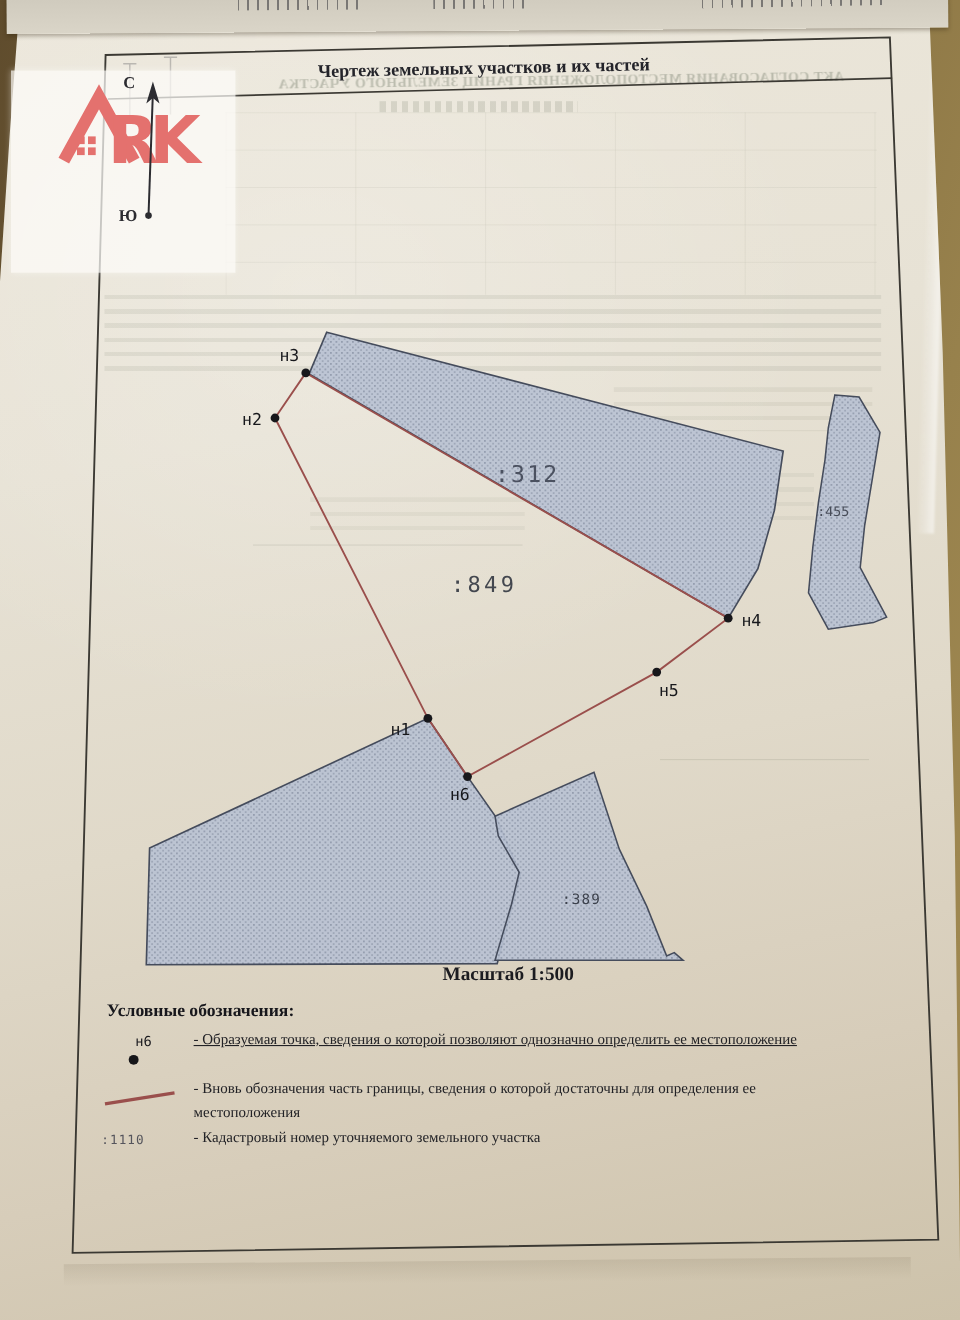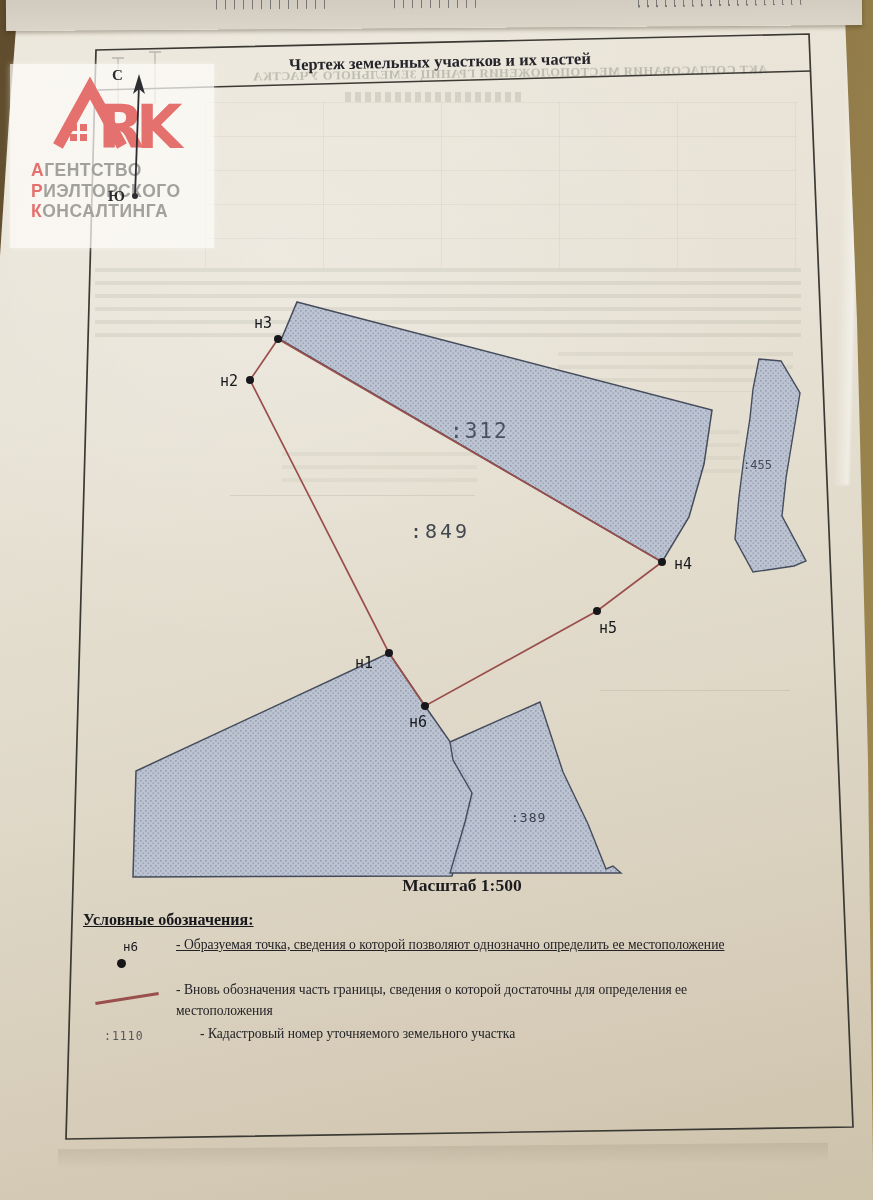--- a/index.html
+++ b/index.html
@@ -59,29 +59,29 @@
   
   .logo { position:absolute; left:10px; top:64px; width:204px; height:184px;
     background:rgba(253,252,249,.72); box-shadow:0 0 6px rgba(255,255,255,.4); }
   .logo-lines { position:absolute; left:21px; top:96px; font-family:"Liberation Sans", sans-serif;
     font-weight:800; font-size:17.5px; line-height:20.5px; letter-spacing:.5px; }
   .logo-lines .ini { color:#e4716e; }
   .logo-lines .rest { color:#a3a19e; }
 
   
   .legend { position:absolute; left:0; top:0; width:873px; color:#1e1e22; }
-  .legend-heading { position:absolute; left:83px; top:911px; font:700 16px "Liberation Serif", serif; color:#17171c;text-decoration:underline; }
+  .legend-heading { position:absolute; left:97px; top:911px; font:700 16px "Liberation Serif", serif; color:#17171c; }
   .legend-text { position:absolute; font:400 13.6px "Liberation Serif", serif; line-height:21px; color:#222226; }
   .lt1 { left:176px; top:934px; width:650px;text-decoration:underline; }
   .lt2 { left:176px; top:979px; width:545px; }
-  .lt3 { left:176px; top:1023px; width:560px;margin-left:24px; }
+  .lt3 { left:176px; top:1023px; width:560px; }
   .sym-point-label { position:absolute; left:123px; top:939px; font:500 12.5px "DejaVu Sans Mono", monospace; color:#1a1a1e; }
   .sym-point-dot { position:absolute; left:117px; top:959px; width:9px; height:9px; border-radius:50%; background:#161619; }
   .sym-red-line { position:absolute; left:95px; top:997px; width:64px; height:2.6px; background:#9a4f4c; transform:rotate(-9deg); }
-  .sym-cad-label { position:absolute; left:104px; top:1029px; font:400 11.5px "DejaVu Sans Mono", monospace; color:#55555c; letter-spacing:1px; }
+  .sym-cad-label { position:absolute; left:92px; top:1029px; font:400 11.5px "DejaVu Sans Mono", monospace; color:#55555c; letter-spacing:1px; }
 
   .mono { font-family:"DejaVu Sans Mono", monospace; }
 </style>
 </head>
 <body>
 
 <div class="stage">
 
   <div class="paper">
 
@@ -153,25 +153,20 @@
       <path d="M48,82 L80,24 L112,82" fill="none" stroke="#e4716e" stroke-width="11" stroke-linejoin="miter"></path>
       <g fill="#e4716e">
         <rect x="60" y="60" width="7" height="7"></rect>
           <rect x="70" y="60" width="7" height="7"></rect>
         <rect x="60" y="70" width="7" height="7"></rect>
           <rect x="70" y="70" width="7" height="7"></rect>
       </g>
       <text x="88" y="84" font-family="DejaVu Sans, sans-serif" font-size="60" font-weight="800" fill="#e4716e">R</text>
       <text x="126" y="84" font-family="DejaVu Sans, sans-serif" font-size="60" font-weight="800" fill="#e4716e">K</text>
     </svg>
-    <div class="logo-lines">
-      <div><span class="ini">А</span><span class="rest">ГЕНТСТВО</span></div>
-      <div><span class="ini">Р</span><span class="rest">ИЭЛТОРСКОГО</span></div>
-      <div><span class="ini">К</span><span class="rest">ОНСАЛТИНГА</span></div>
-    </div>
   </div>
 
   <svg class="arrow-layer" width="873" height="1200" viewBox="0 0 873 1200">
     <line x1="135" y1="196" x2="139" y2="84" stroke="#2c2c31" stroke-width="1.8"></line>
     <polygon points="139,74 133,94 139,89 145,94" fill="#2c2c31"></polygon>
     <circle cx="135" cy="196" r="3" fill="#2c2c31"></circle>
     <text x="112" y="80" font-family="Liberation Serif, serif" font-size="15" font-weight="700" fill="#2b2b30">С</text>
     <text x="108" y="201" font-family="Liberation Serif, serif" font-size="15" font-weight="700" fill="#2b2b30">Ю</text>
   </svg>
 

